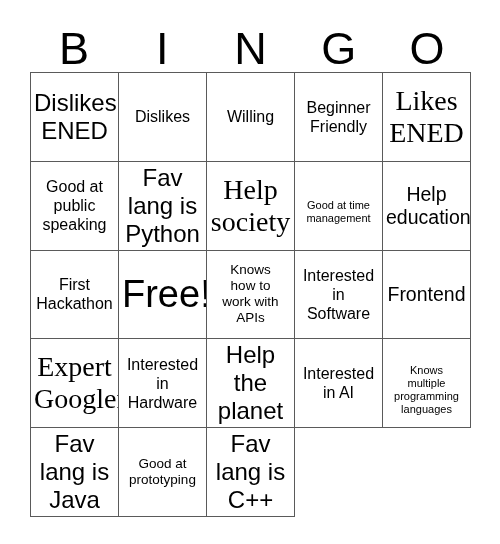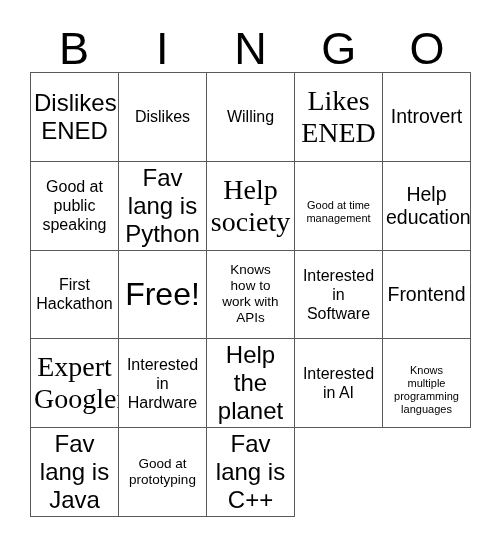--- a/index.html
+++ b/index.html
@@ -83,21 +83,21 @@
     white-space: pre-line;
   }
 
   
   .cell-text[data-size="xs"]  { font-size: 11px;  line-height: 13px; margin-top: 13px; }
   .cell-text[data-size="s"]   { font-size: 13.5px; line-height: 16px; }
   .cell-text[data-size="m"]   { font-size: 16px;  line-height: 19px; }
   .cell-text[data-size="l"]   { font-size: 19.5px; line-height: 23px; }
   .cell-text[data-size="xl"]  { font-size: 24px;  line-height: 28px; }
   .cell-text[data-size="xxl"] { font-size: 28px;  line-height: 32px; font-family: Liberation Serif, serif; }
-  .cell-text[data-size="free"]{ font-size: 32px;  line-height: 42px; }
+  .cell-text[data-size="free"]{ font-size: 38px;  line-height: 42px; }
 </style>
 </head>
 <body>
 
 <div id="card">
 
   <div id="bingo-header">
     <div class="header-letter">B</div>
     <div class="header-letter">I</div>
     <div class="header-letter">N</div>
@@ -111,25 +111,26 @@
         <span class="cell-text" data-size="xl">Dislikes
 ENED</span>
       </div>
       <div class="bingo-cell">
         <span class="cell-text" data-size="m">Dislikes</span>
       </div>
       <div class="bingo-cell">
         <span class="cell-text" data-size="m">Willing</span>
       </div>
       <div class="bingo-cell">
+        <span class="cell-text" data-size="m">Beginner
+Friendly</span>
+      </div>
+      <div class="bingo-cell">
         <span class="cell-text" data-size="xxl">Likes
 ENED</span>
-      </div>
-      <div class="bingo-cell">
-        <span class="cell-text" data-size="l">Introvert</span>
       </div>
       <div class="bingo-cell">
         <span class="cell-text" data-size="m">Good at
 public
 speaking</span>
       </div>
       <div class="bingo-cell">
         <span class="cell-text" data-size="xl">Fav
 lang is
 Python</span>

